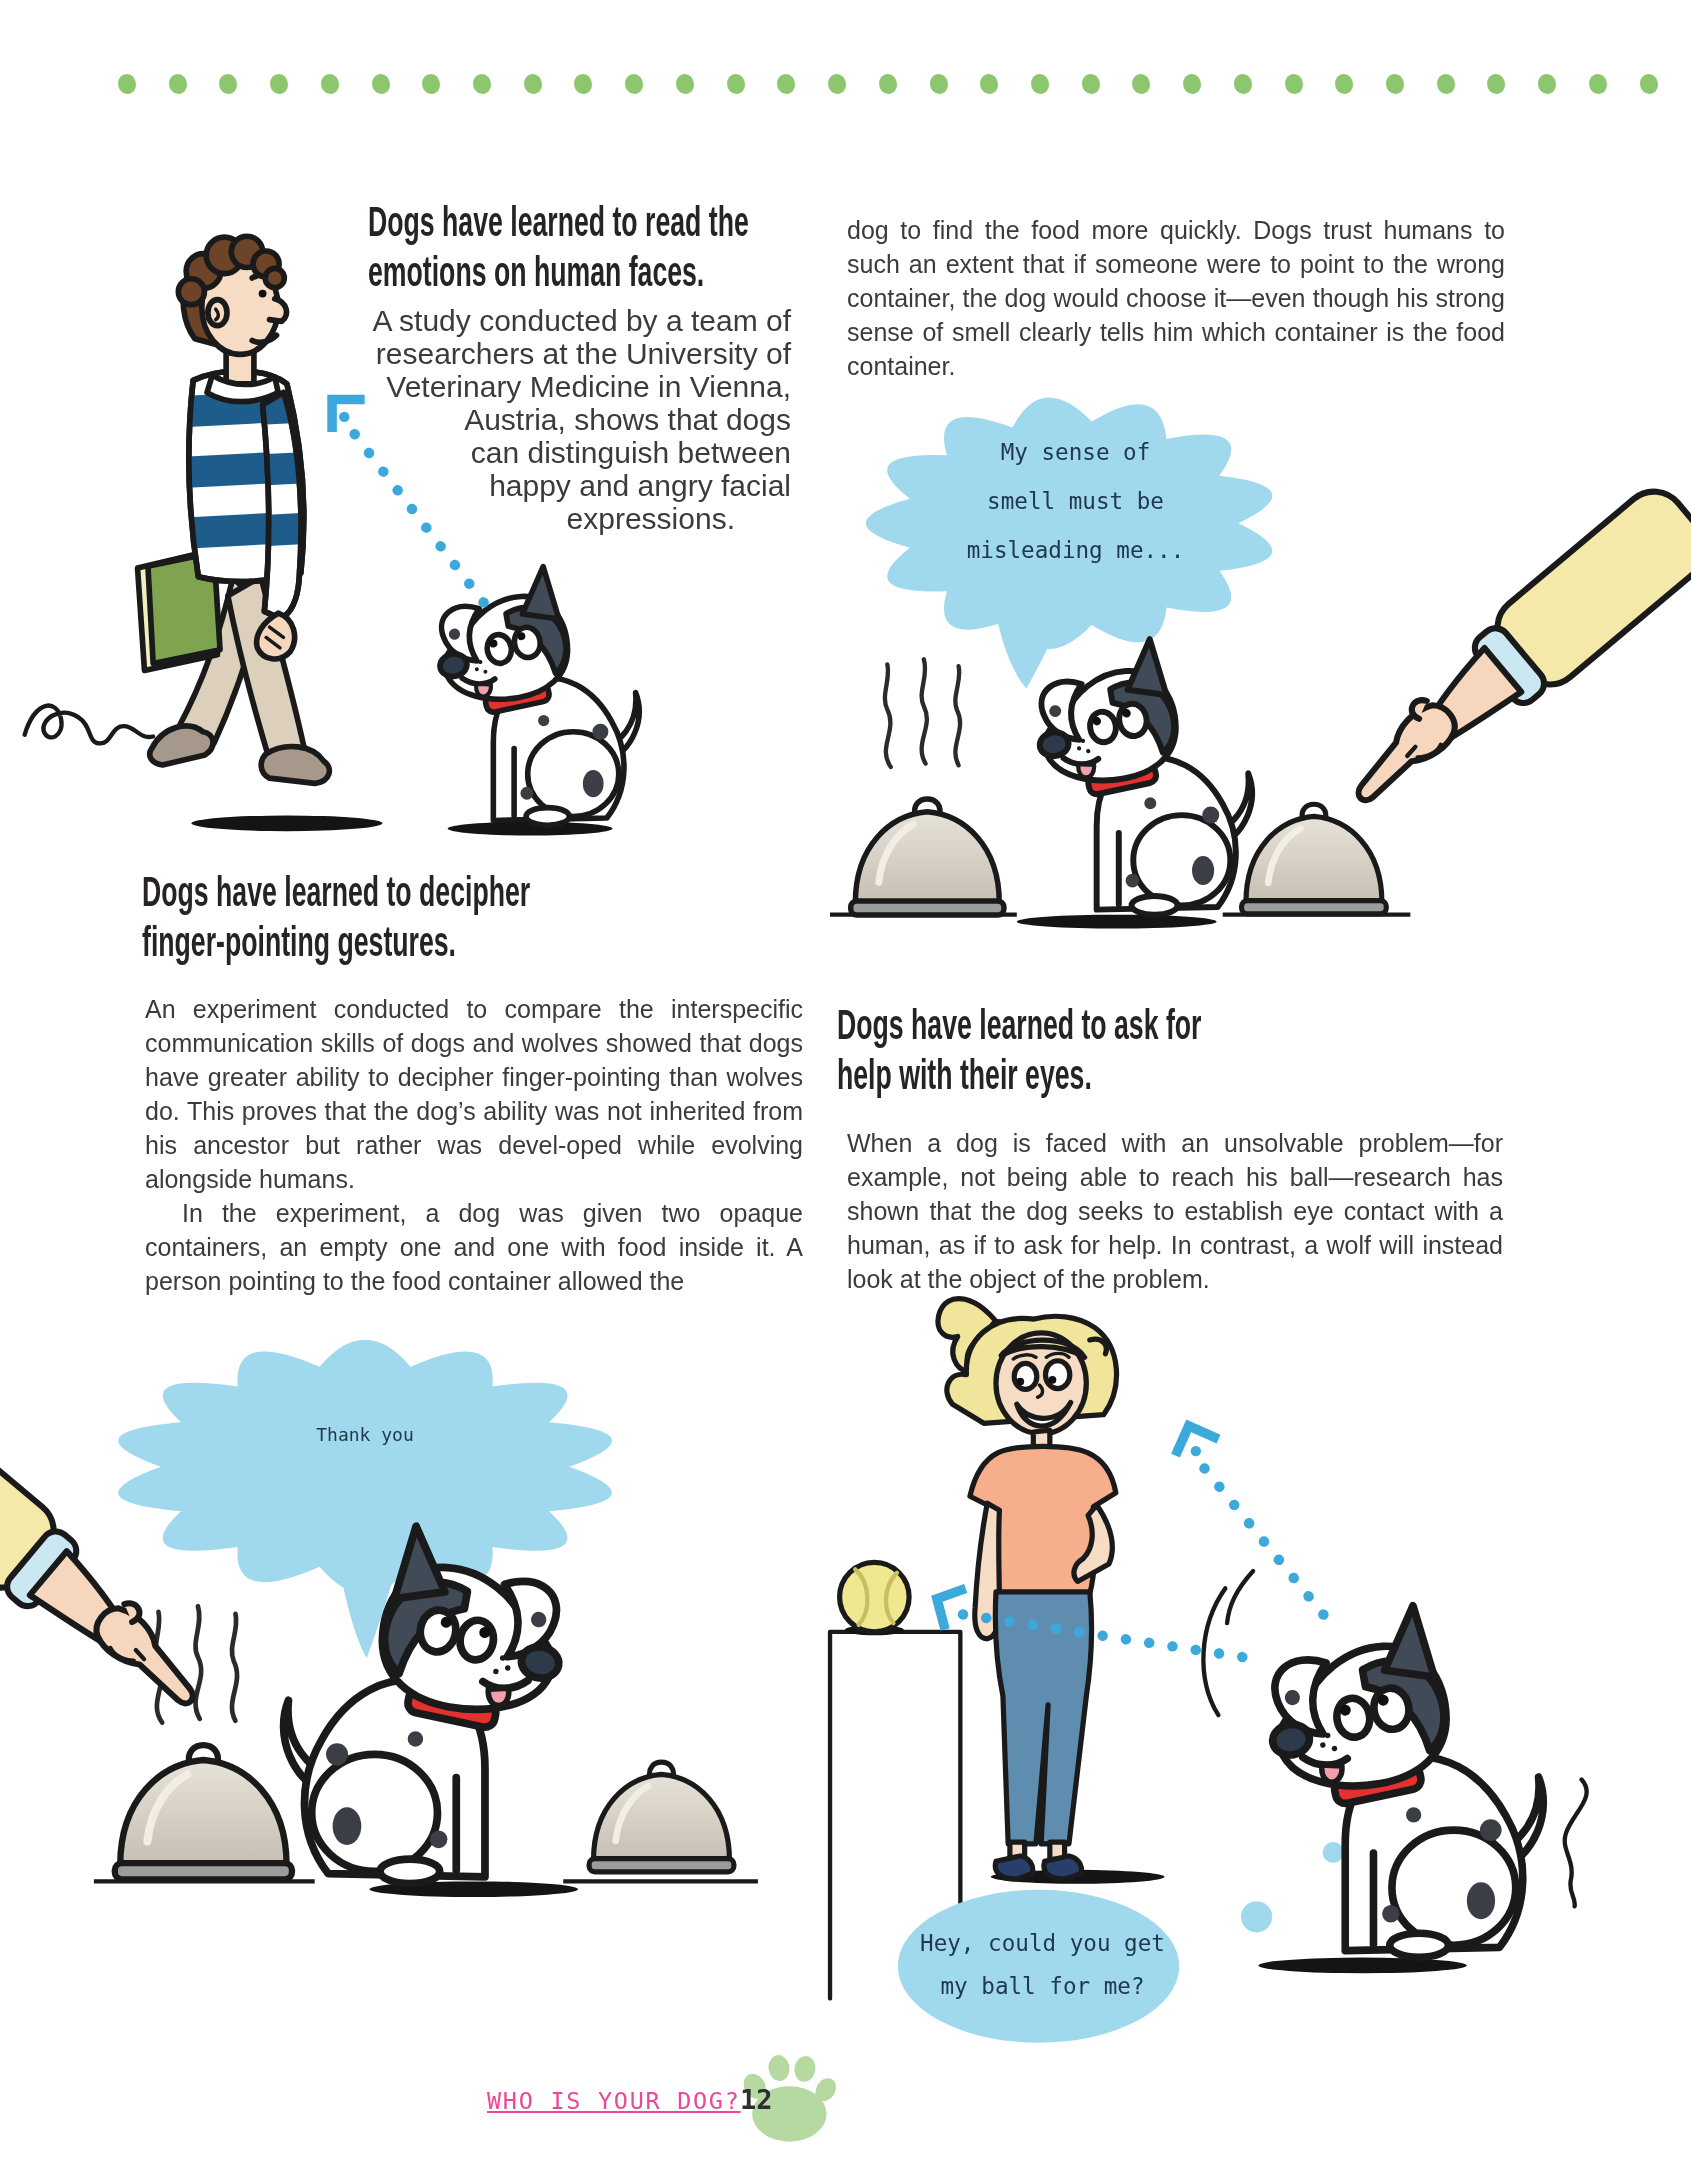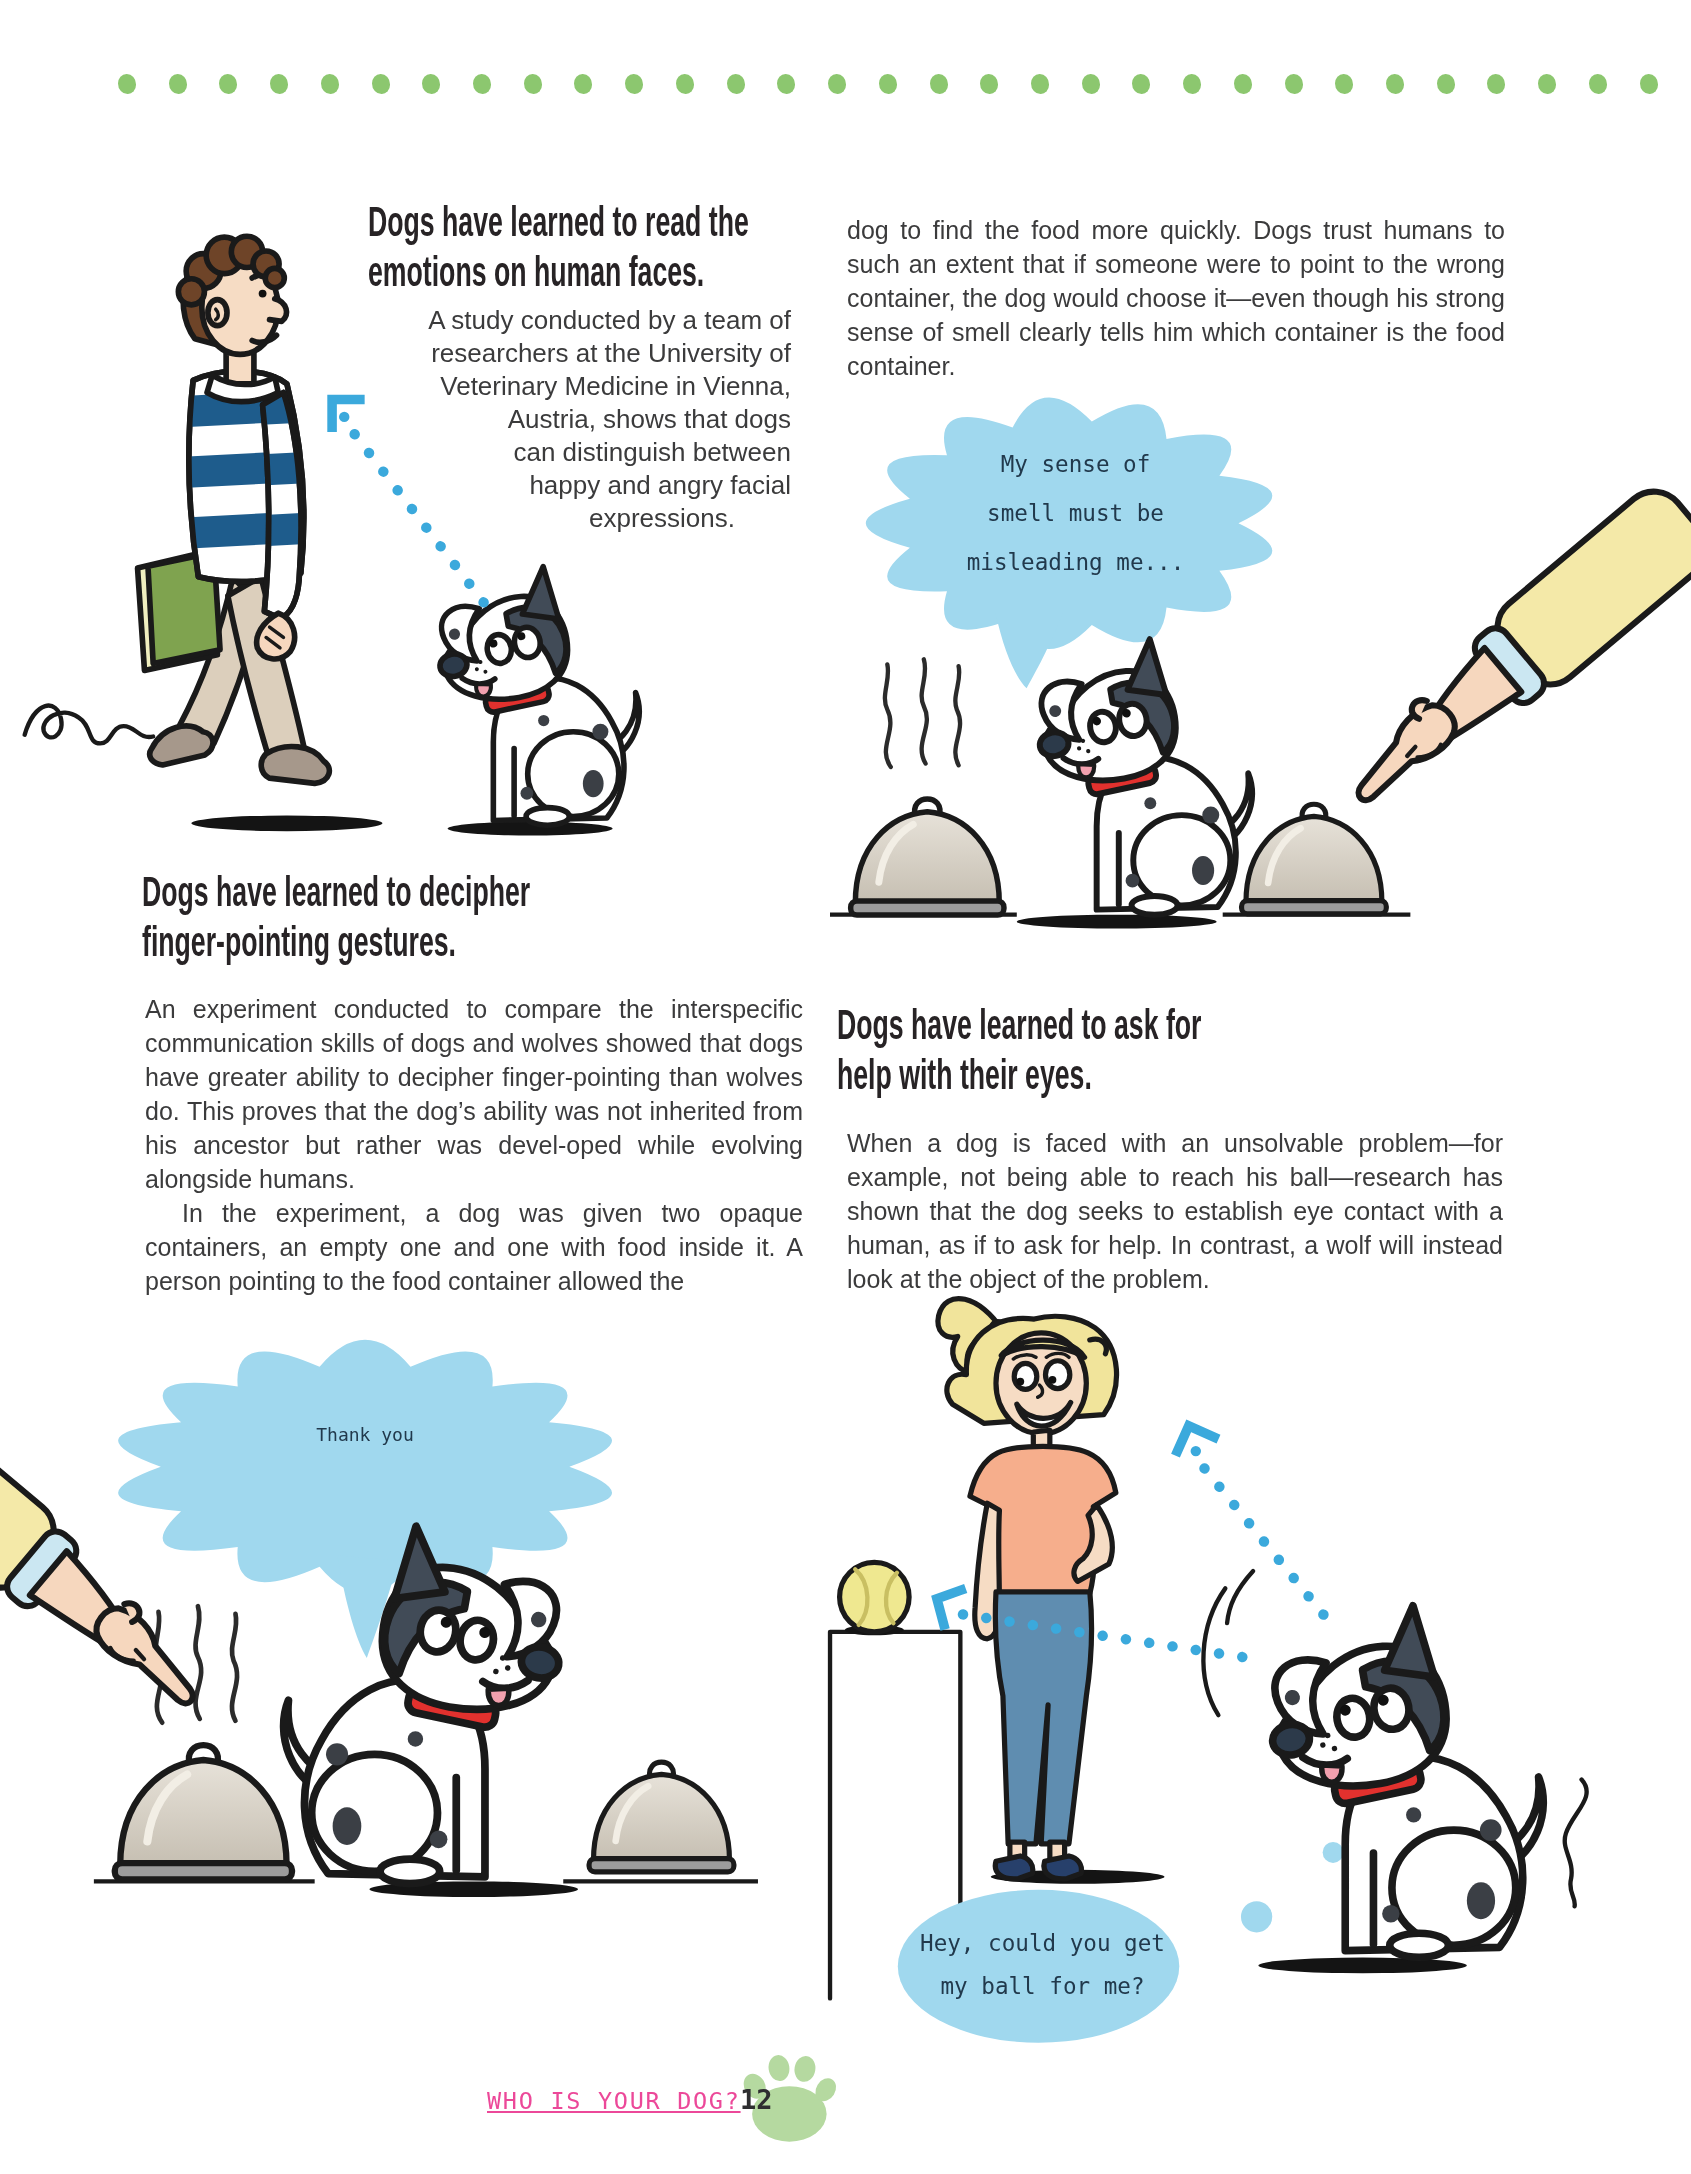--- a/index.html
+++ b/index.html
@@ -9,21 +9,21 @@
   
   .dotrow{display:flex;justify-content:space-between;align-items:center;}
   .dot{width:18px;height:20px;background:#8CC76F;border-radius:48% 52% 46% 54%;}
   
   .h-line{font-weight:bold;color:#272325;font-size:43px;line-height:50px;white-space:nowrap;
           transform:scaleX(0.62);transform-origin:0 50%;width:782px;}
   
   .body{font-size:25px;line-height:34px;color:#3B3B3C;text-align:justify;margin-top:13px;}
   .body p{margin:0;}
   .body p.indent{text-indent:37px;}
-  .rline{font-size:26px;line-height:33px;color:#3B3B3C;text-align:right;white-space:nowrap;}
+  .rline{font-size:30px;line-height:33px;color:#3B3B3C;text-align:right;white-space:nowrap;}
   .rline.lastline{padding-right:56px;}
   
   .hand{font-family:"DejaVu Sans Mono","Liberation Mono",monospace;color:#21394C;}
   .bubtext{text-align:center;}
   .footer-title{font-size:23.5px;letter-spacing:1.7px;color:#ec4899;white-space:nowrap;text-decoration:underline;}
   .pagenum{font-size:27px;font-weight:bold;color:#2E2E30;}
   svg{display:block;overflow:visible;}
   .gaze{stroke:#3BA9DC;stroke-width:12;fill:none;stroke-linecap:round;stroke-dasharray:0.1 27;}
   .gazeC{stroke:#3BA9DC;stroke-width:11;fill:none;stroke-linecap:square;stroke-linejoin:miter;}
 </style>
@@ -211,21 +211,21 @@
   </svg>
 
   <div class="abs body" style="left:847px;top:200px;width:658px;">
     <p>dog to find the food more quickly. Dogs trust humans to such an extent that if someone were to point to the wrong container, the dog would choose it—even though his strong sense of smell clearly tells him which container is the food container.</p>
   </div>
 
   <svg class="abs" style="left:865px;top:393px;" width="417" height="330" viewBox="0 0 480 380">
     <path fill="#A0D8EE" d="M430.0,150.0 Q517.6,192.4 408.0,204.8 Q453.6,267.4 347.1,247.1 Q340.1,315.5 261.1,267.1 Q203.3,325.7 169.9,260.3 Q74.4,295.7 94.3,228.2 Q-17.0,232.3 51.6,178.2 Q-50.0,150.0 51.6,121.8 Q-17.0,67.7 94.3,71.8 Q74.4,4.3 169.9,39.7 Q203.3,-25.7 261.1,32.9 Q340.1,-15.5 347.1,52.9 Q453.6,32.6 408.0,95.2 Q517.6,107.6 430.0,150.0 Z"></path>
     <path d="M150,252 C160,300 175,330 186,340 C196,322 212,294 228,252 Z" fill="#A0D8EE"></path>
   </svg>
-  <div class="abs hand bubtext" style="left:928px;top:440px;width:295px;font-size:22.6px;line-height:49px;">
+  <div class="abs hand bubtext" style="left:928px;top:428px;width:295px;font-size:22.6px;line-height:49px;">
     <div>My sense of</div>
     <div>smell must be</div>
     <div>misleading me...</div>
   </div>
 
   <svg class="abs" style="left:830px;top:513px;" width="861" height="435" viewBox="0 0 991 500">
     <path d="M0,462 H215 M452,462 H668" stroke="#1A1A1A" stroke-width="5"></path>
     <ellipse cx="330" cy="470" rx="115" ry="8" fill="#141414"></ellipse>
     <use href="#steam" transform="translate(62,162)"></use>
     <use href="#cloche" transform="translate(22,313) scale(0.9)"></use>

